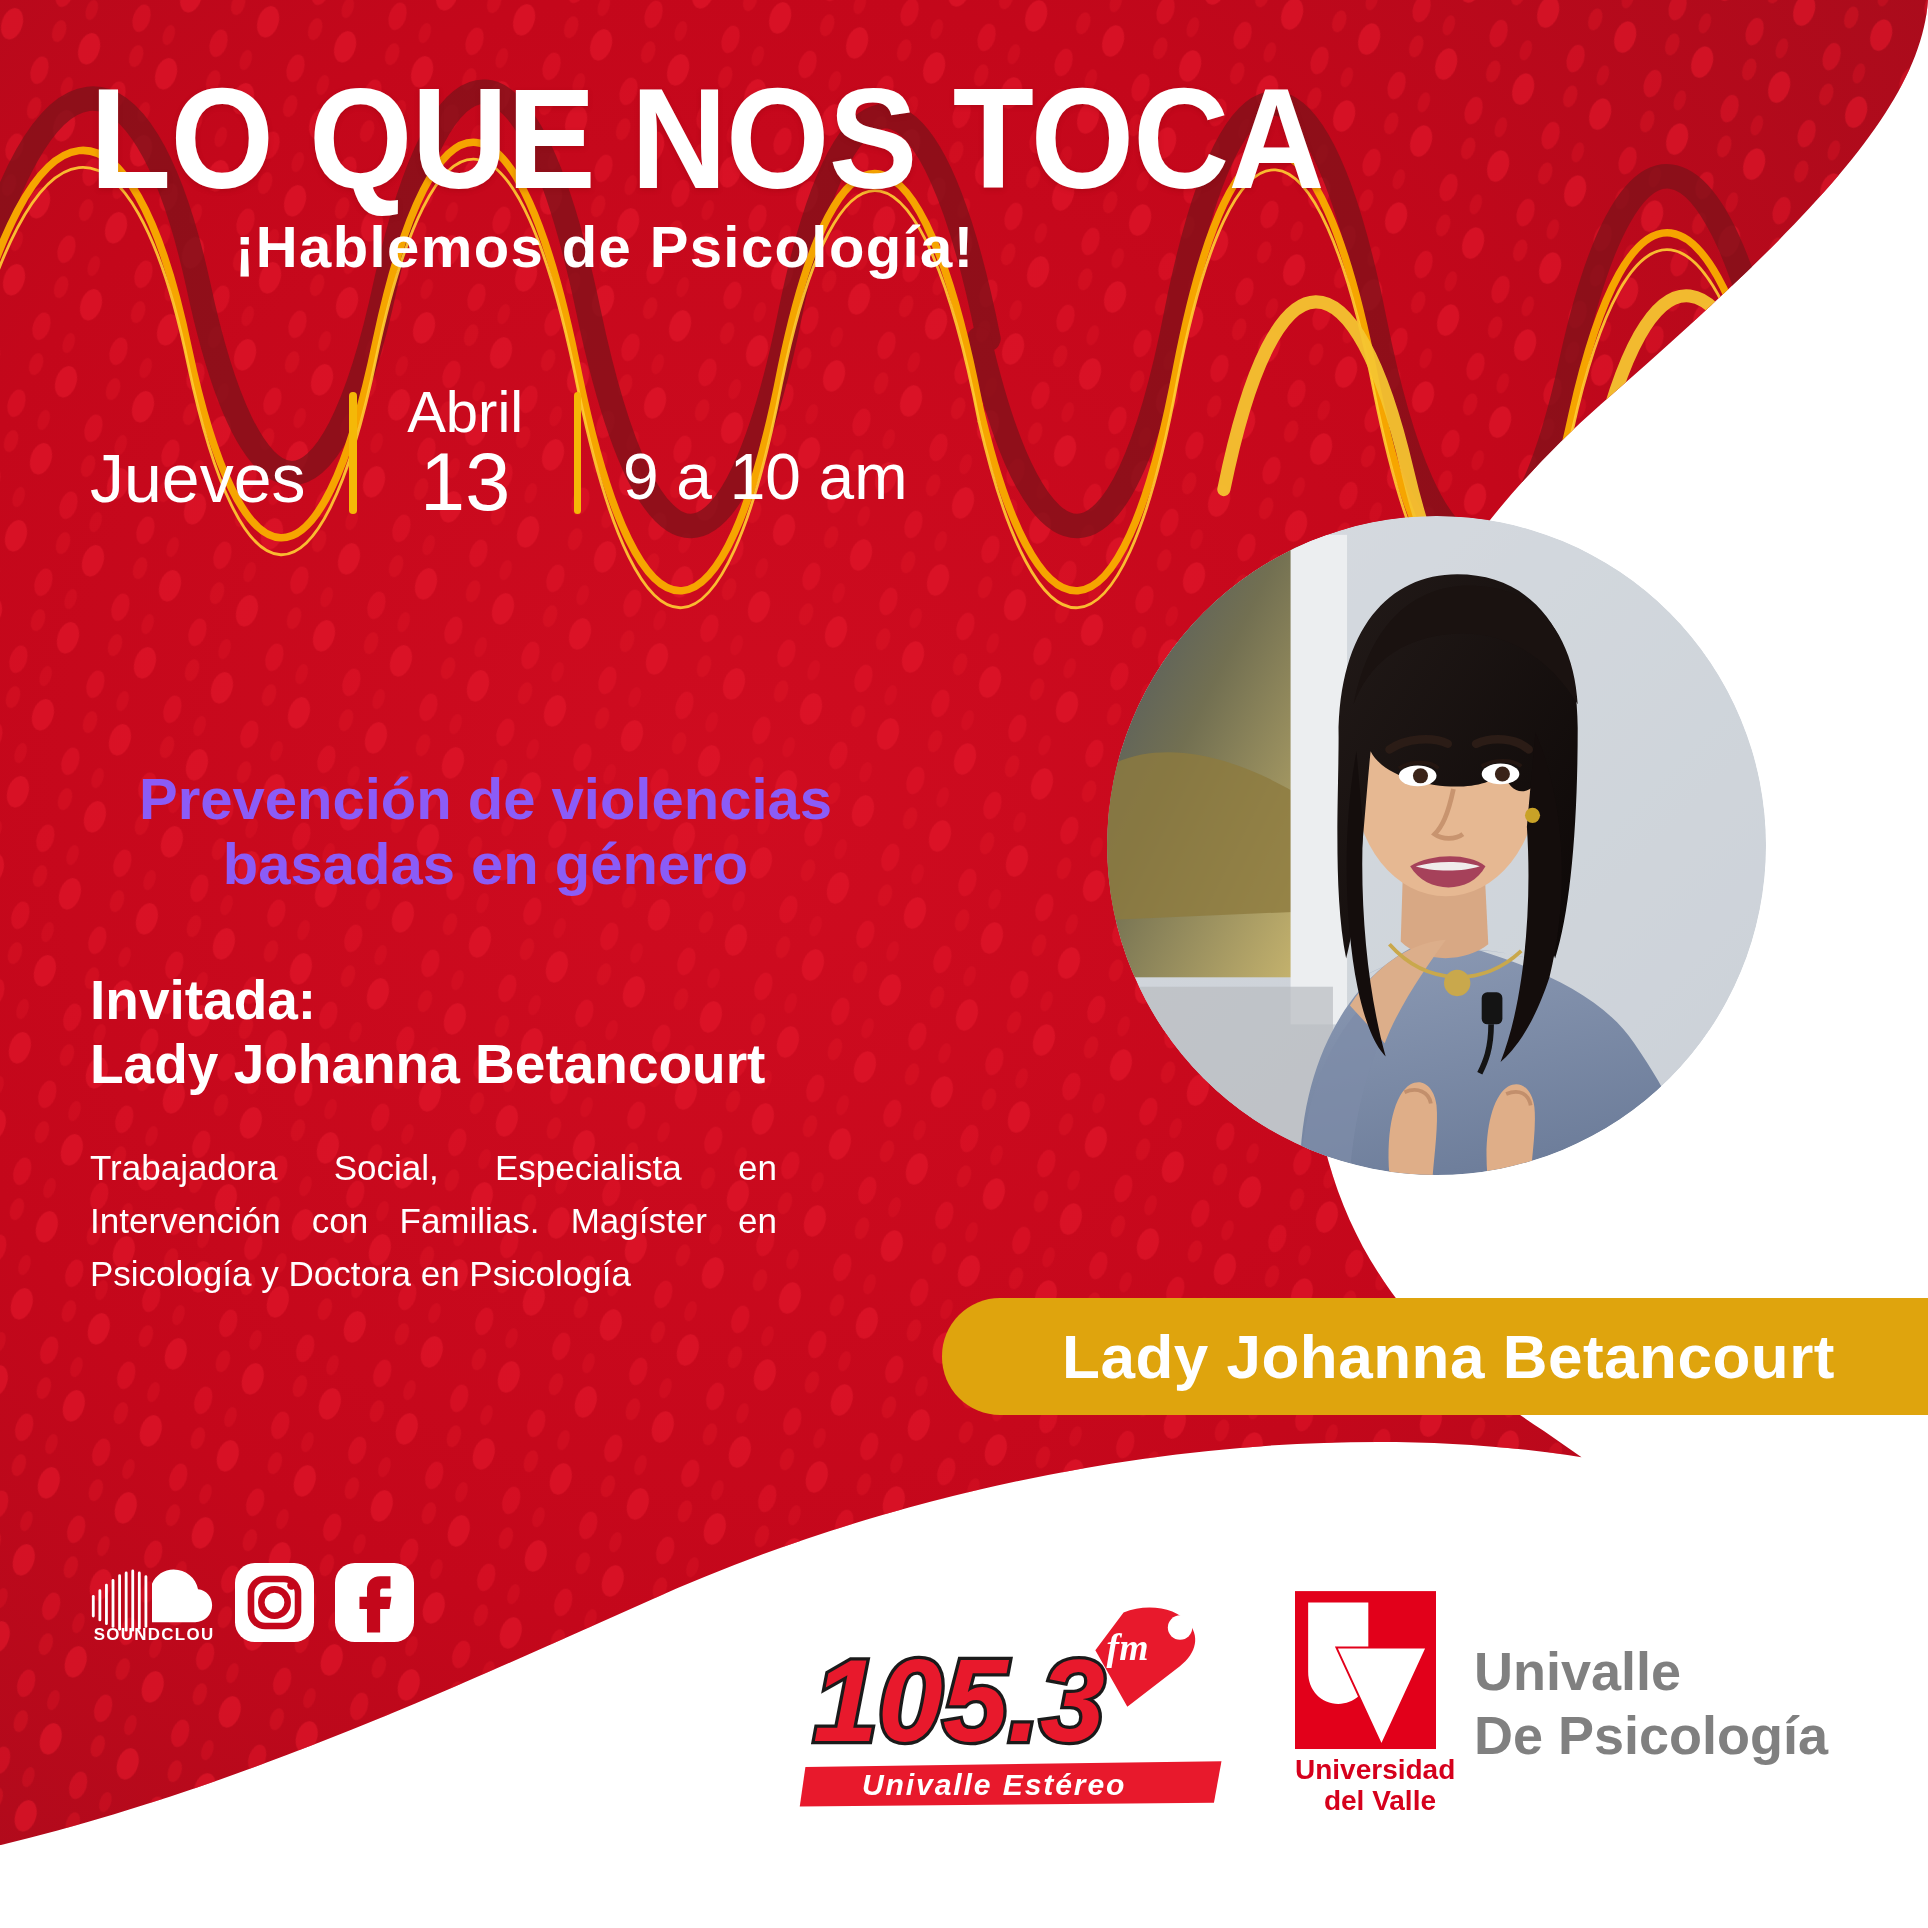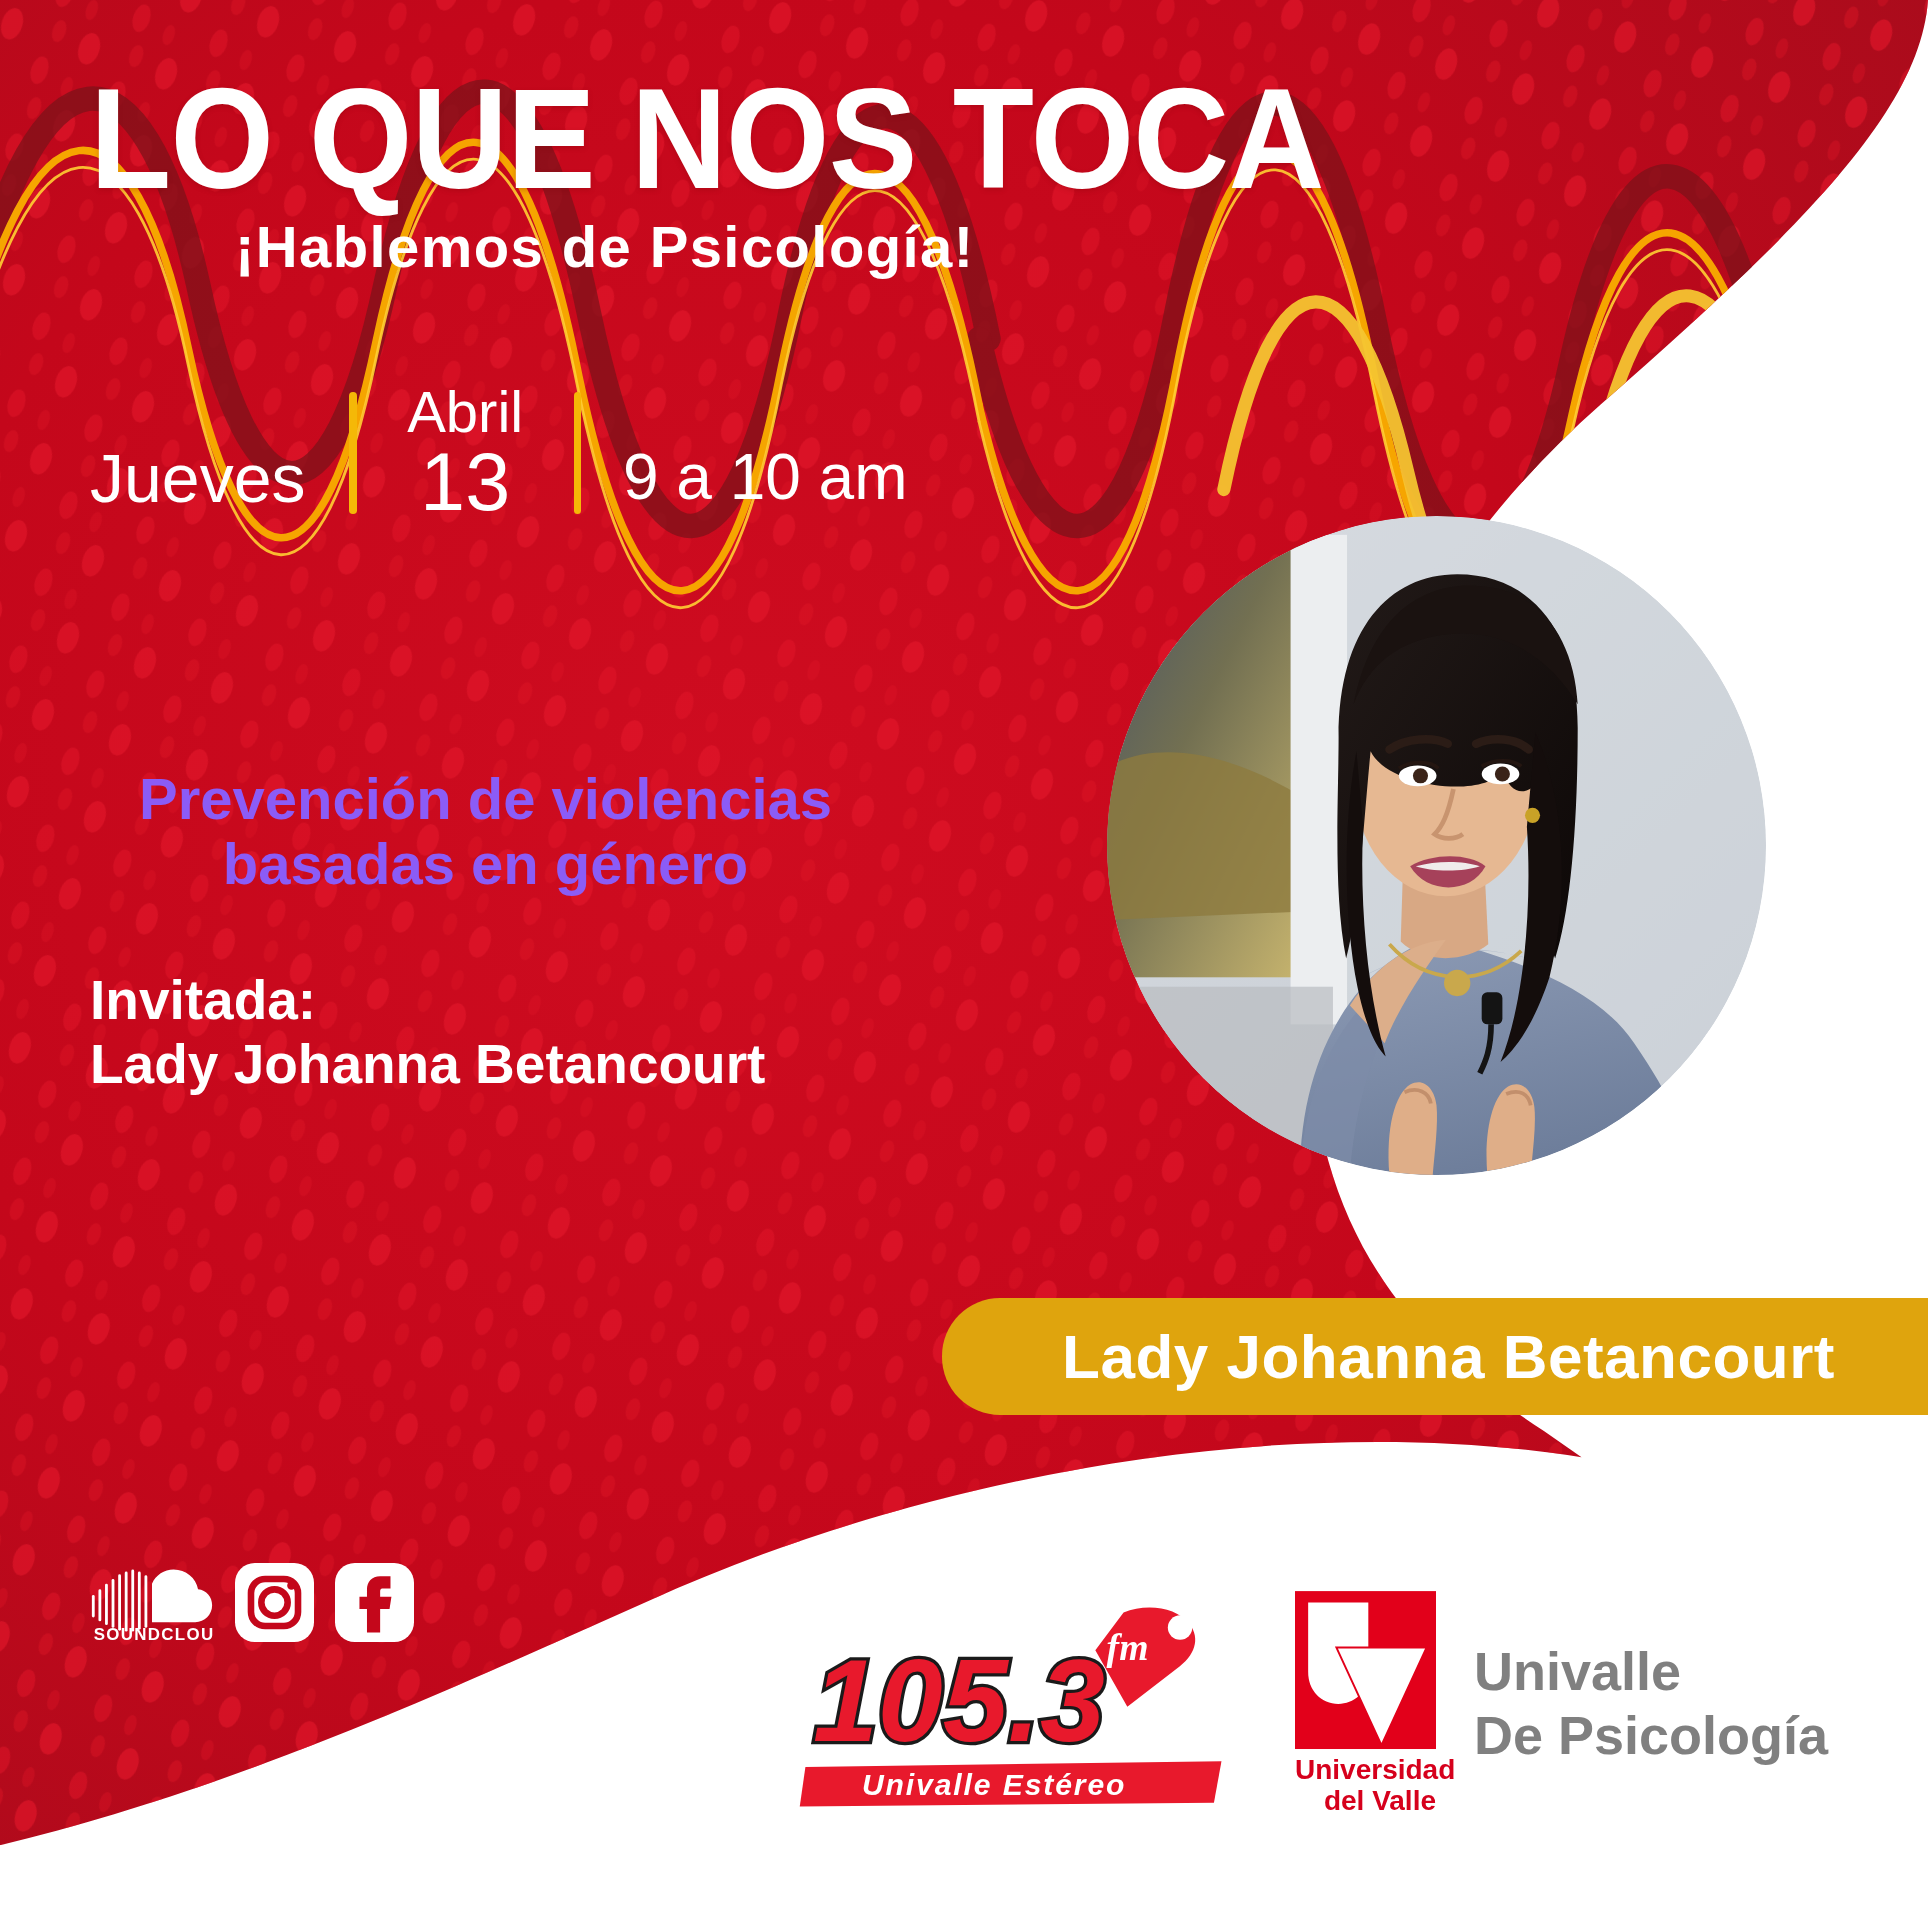--- a/index.html
+++ b/index.html
@@ -178,20 +178,21 @@
     </div>
   </div>
 
   <div class="topic">
     <div>Prevención de violencias</div>
     <div>basadas en género</div>
   </div>
 
   <div class="invited-label">Invitada:</div>
   <div class="invited-name">Lady Johanna Betancourt</div>
+  <div class="bio">Trabajadora Social, Especialista en Intervención con Familias. Magíster en Psicología y Doctora en Psicología</div>
 
 
   <div class="socials">
 
     <svg class="soc" width="124" height="79" viewBox="0 0 132 84">
       <g fill="#ffffff">
         <rect x="2" y="34" width="3" height="24" rx="1.5"></rect>
         <rect x="9" y="28" width="3" height="34" rx="1.5"></rect>
         <rect x="16" y="22" width="3" height="44" rx="1.5"></rect>
         <rect x="23" y="17" width="3" height="52" rx="1.5"></rect>

